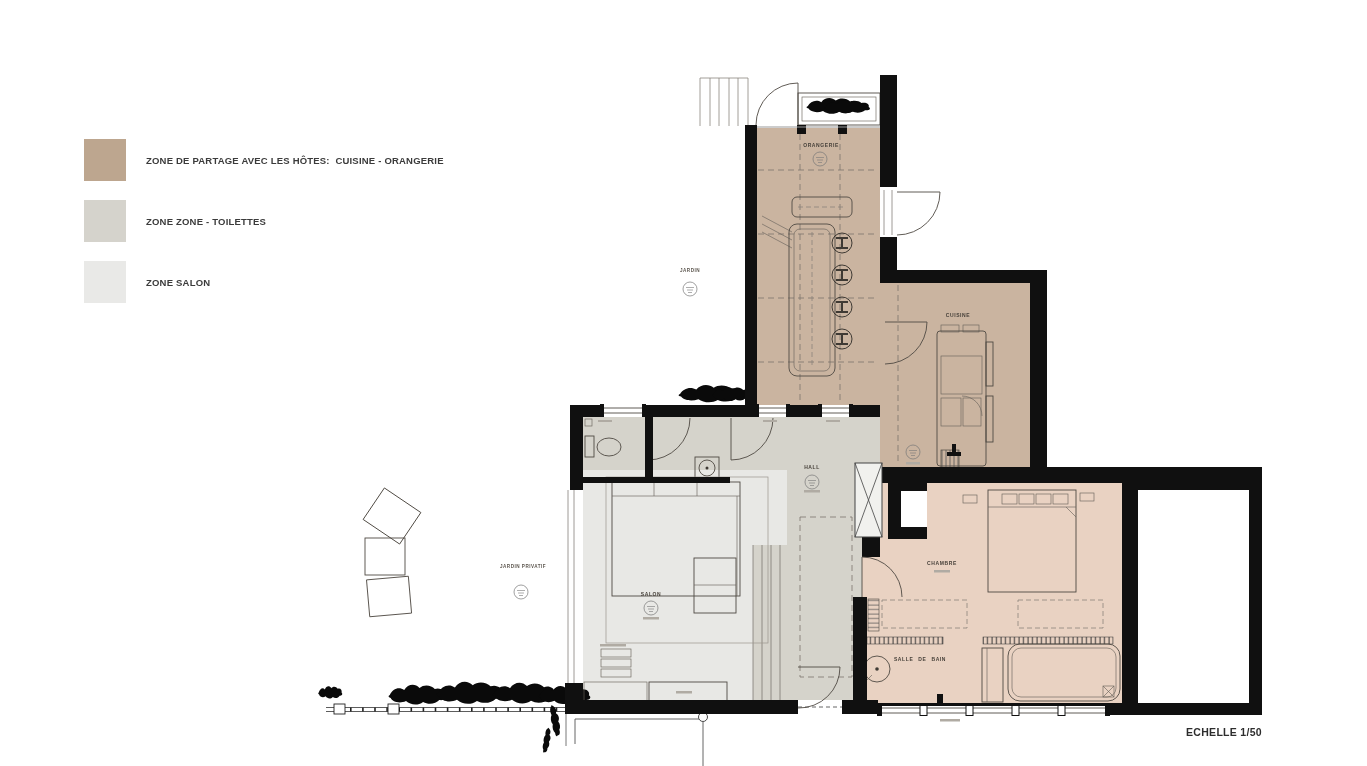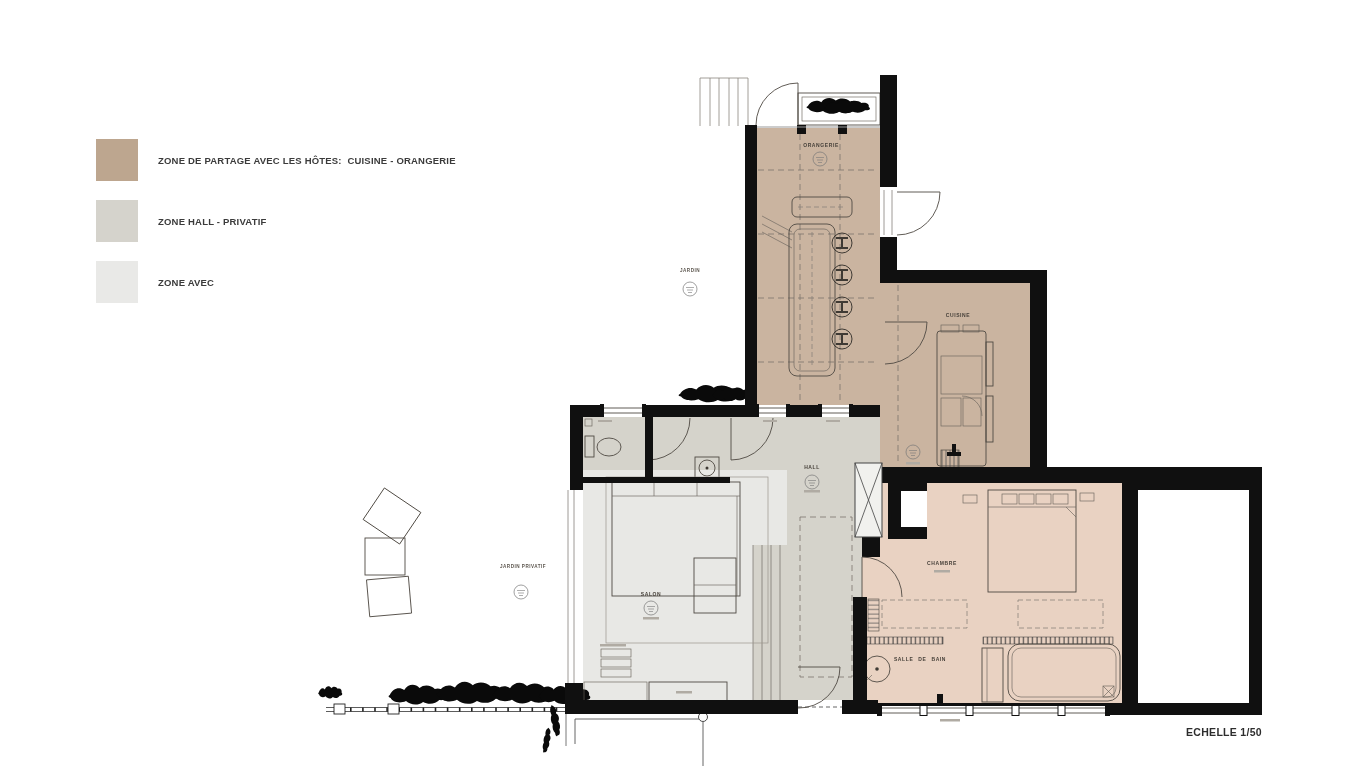--- a/index.html
+++ b/index.html
@@ -1,19 +1,19 @@
 <!DOCTYPE html>
 <html><head>
 <meta charset="utf-8">
 <style>
   html,body{margin:0;padding:0;background:#ffffff;}
   .canvas{position:relative;width:1367px;height:766px;background:#ffffff;overflow:hidden;
           font-family:"Liberation Sans", sans-serif;}
   
-  .legend{position:absolute;left:96px;top:139px;}
+  .legend{position:absolute;left:84px;top:139px;}
   .legend-row{display:flex;align-items:center;height:42px;margin-bottom:19px;}
   .legend-swatch{width:42px;height:42px;flex:none;}
   .legend-label{margin-left:20px;font-size:9.5px;font-weight:bold;color:#3b3b3b;
                 letter-spacing:.2px;white-space:pre;}
   
   svg.plan{position:absolute;left:0;top:0;}
   .wall{fill:#101010;}
   .f-partage{fill:#cab4a0;}
   .f-chambre{fill:#e9d2c2;}
   .f-hall{fill:#d5d3cb;}
@@ -32,25 +32,25 @@
 
 <div class="canvas">
 
   <div class="legend">
     <div class="legend-row">
       <div class="legend-swatch" style="background: rgb(189, 166, 143);"></div>
       <div class="legend-label">ZONE DE PARTAGE AVEC LES HÔTES:  CUISINE - ORANGERIE</div>
     </div>
     <div class="legend-row">
       <div class="legend-swatch" style="background: rgb(213, 211, 204);"></div>
-      <div class="legend-label">ZONE HALL - PRIVATIF</div>
+      <div class="legend-label">ZONE ZONE - TOILETTES</div>
     </div>
     <div class="legend-row">
       <div class="legend-swatch" style="background: rgb(233, 233, 231);"></div>
-      <div class="legend-label">ZONE AVEC</div>
+      <div class="legend-label">ZONE SALON</div>
     </div>
   </div>
 
   <svg class="plan" width="1367" height="766" viewBox="0 0 1367 766">
     <defs>
       <pattern id="hatchH" width="6" height="4.5" patternUnits="userSpaceOnUse">
         <path d="M0,2 H6" stroke="#555" stroke-width=".8"></path>
       </pattern>
       <pattern id="hatchV" width="4" height="6" patternUnits="userSpaceOnUse">
         <path d="M2,0 V6" stroke="#555" stroke-width=".8"></path>

